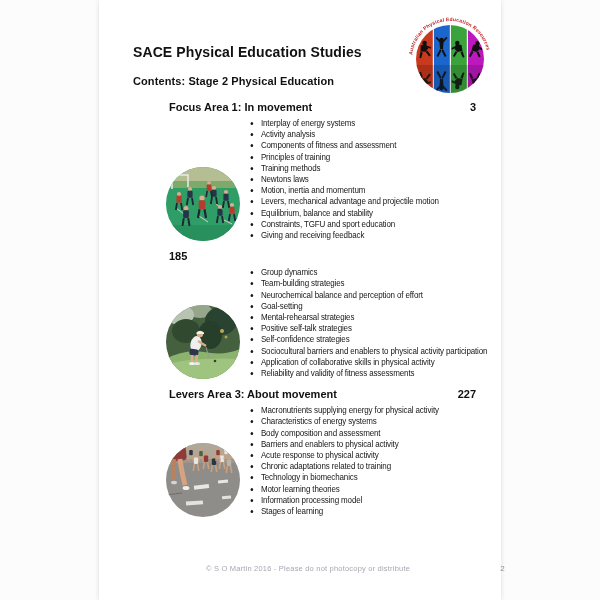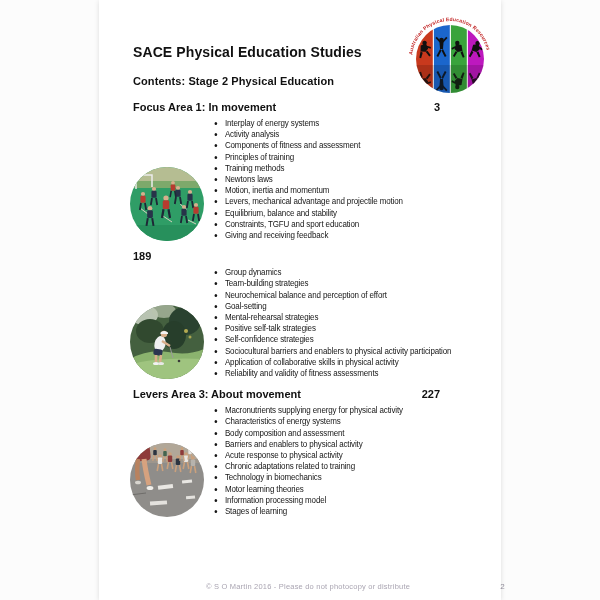--- a/index.html
+++ b/index.html
@@ -10,37 +10,37 @@
     color:#111;
   }
   .page{
     position:absolute;left:99px;top:0;width:402px;height:600px;
     background:#fff;box-shadow:0 1px 5px rgba(0,0,0,.13);
   }
   .inner{position:relative;height:100%;box-sizing:border-box;padding:44px 24px 0 34px;}
   .logo{position:absolute;top:12px;right:7px;width:88px;height:88px;}
   .title{font-size:14px;font-weight:bold;margin:0 0 15px 0;letter-spacing:.1px;}
   .subtitle{font-size:11px;font-weight:bold;margin:0;letter-spacing:.1px;}
-  .section{margin-top:14px;}
+  .section{margin-top:14px;margin-left:36px;}
   .section + .section{margin-top:9px;}
   .sec-head{display:flex;justify-content:space-between;align-items:baseline;width:307px;
             font-weight:bold;font-size:11px;}
   .sec-page{font-weight:bold;}
   .sec-body{display:flex;margin-top:4px;align-items:flex-end;}
   .photo{width:74px;height:74px;flex:0 0 74px;margin-left:-3px;display:block;}
   ul.toc{
     margin:1px 0 0 8px;padding:0 0 0 15px;list-style:disc;
     font-size:9.3px;line-height:11.2px;letter-spacing:-.15px;
     width:300px;flex:0 0 auto;
     transform:scaleX(.86);transform-origin:left top;
     color:#161616;
   }
   ul.toc li{white-space:nowrap;}
   .footer{
-    position:absolute;left:34px;top:582px;width:372px;
+    position:absolute;left:34px;top:564px;width:372px;
     display:flex;align-items:baseline;
     font-size:7.5px;color:#aaa5b2;letter-spacing:.2px;
   }
   .footer .copy{flex:1;text-align:center;}
   .footer .pnum{width:22px;text-align:right;font-size:8px;color:#8f8b99;}
 </style>
 </head>
 <body>
 
 <div class="page">
@@ -142,21 +142,21 @@
           <li>Levers, mechanical advantage and projectile motion</li>
           <li>Equilibrium, balance and stability</li>
           <li>Constraints, TGFU and sport education</li>
           <li>Giving and receiving feedback</li>
         </ul>
       </div>
     </div>
 
     <div class="section">
       <div class="sec-head">
-        <span class="sec-page">189</span>
+        <span class="sec-page">185</span>
       </div>
       <div class="sec-body">
         <svg class="photo" viewBox="0 0 74 74" aria-hidden="true">
           <defs>
               <clipPath id="c2">
                 <circle cx="37" cy="37" r="37"></circle>
               </clipPath>
             </defs>
           <g clip-path="url(#c2)">
             <rect width="74" height="74" fill="#44603f"></rect>

